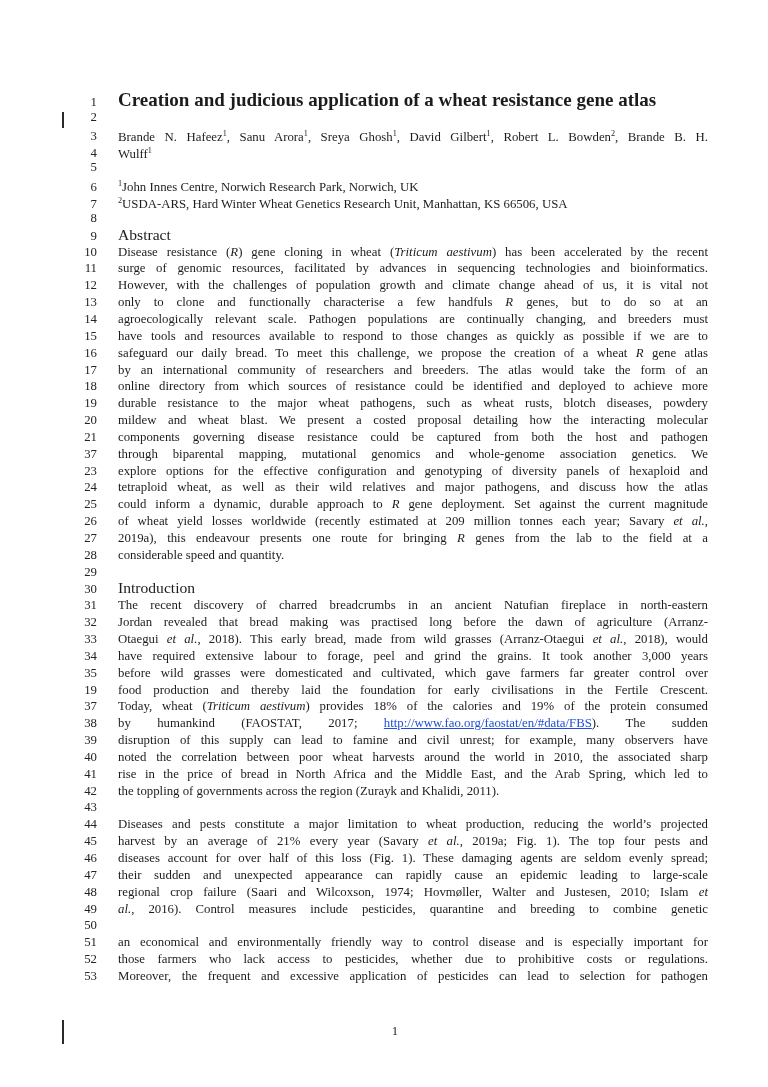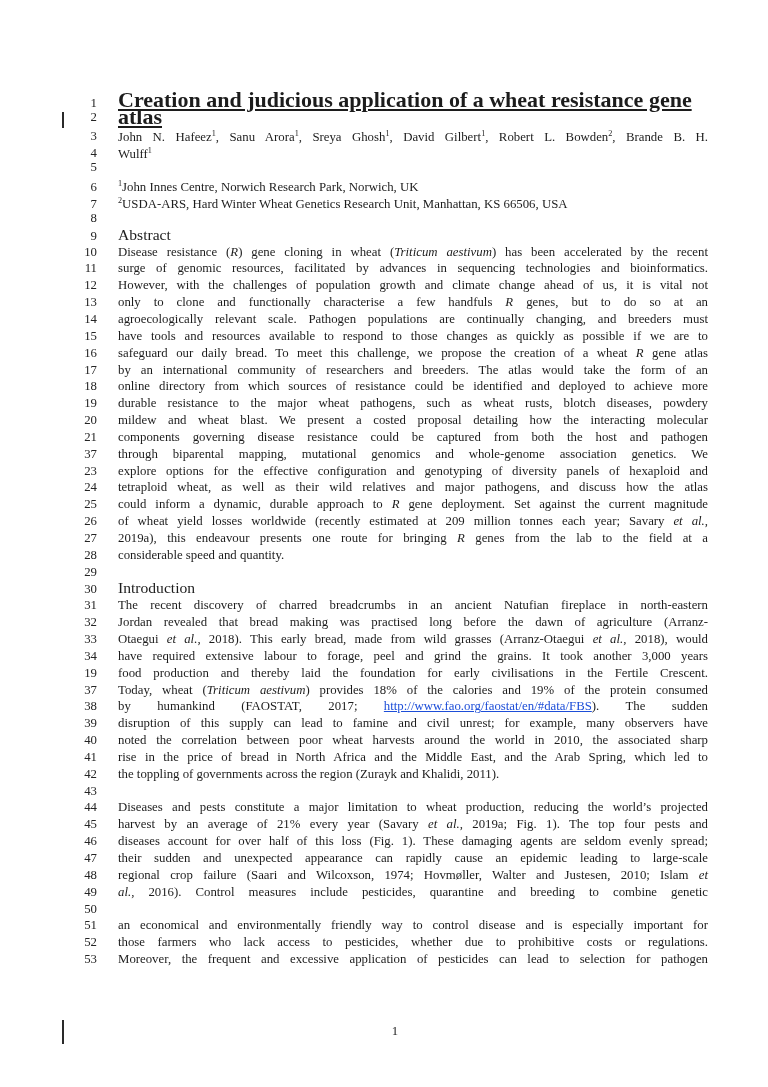--- a/index.html
+++ b/index.html
@@ -42,24 +42,23 @@
     font-size: 12.8px;
     line-height: 16.85px;
     text-align: justify;
     text-align-last: justify;
     white-space: normal;
     flex: 0 0 auto;
   }
   .line.left .lt { text-align: left; text-align-last: left; }
   .line.title .lt {
     font-weight: 700;
-    font-size: 22px;
+    font-size: 19px;
     text-align: left;
     text-align-last: left;
-    text-decoration: underline;
   }
   .line.heading .lt {
     font-weight: 400;
     font-size: 15.6px;
     text-align: left;
     text-align-last: left;
   }
   .it { font-style: italic; }
   .bd { font-weight: 400; }
   .sup { font-size: 8.2px; vertical-align: 4.6px; }
@@ -95,21 +94,21 @@
       <div class="line title left">
         <span class="ln">1</span>
         <span class="lt"><span>Creation and judicious application of a wheat resistance gene atlas</span></span>
       </div>
       <div class="line blank left">
         <span class="ln">2</span>
         <span class="lt"></span>
       </div>
       <div class="line body">
         <span class="ln">3</span>
-        <span class="lt"><span>John N. Hafeez</span><span class="sup">1</span><span>, Sanu Arora</span><span class="sup">1</span><span>, Sreya Ghosh</span><span class="sup">1</span><span>, David Gilbert</span><span class="sup">1</span><span>, Robert L. Bowden</span><span class="sup">2</span><span>, Brande B. H.</span></span>
+        <span class="lt"><span>Brande N. Hafeez</span><span class="sup">1</span><span>, Sanu Arora</span><span class="sup">1</span><span>, Sreya Ghosh</span><span class="sup">1</span><span>, David Gilbert</span><span class="sup">1</span><span>, Robert L. Bowden</span><span class="sup">2</span><span>, Brande B. H.</span></span>
       </div>
       <div class="line body left">
         <span class="ln">4</span>
         <span class="lt"><span>Wulff</span><span class="sup">1</span></span>
       </div>
       <div class="line blank left">
         <span class="ln">5</span>
         <span class="lt"></span>
       </div>
       <div class="line body left">
@@ -220,20 +219,24 @@
         <span class="ln">32</span>
         <span class="lt"><span>Jordan revealed that bread making was practised long before the dawn of agriculture (Arranz-</span></span>
       </div>
       <div class="line body">
         <span class="ln">33</span>
         <span class="lt"><span>Otaegui </span><span class="it">et al.</span><span>, 2018). This early bread, made from wild grasses (Arranz-Otaegui </span><span class="it">et al.</span><span>, 2018), would</span></span>
       </div>
       <div class="line body">
         <span class="ln">34</span>
         <span class="lt"><span>have required extensive labour to forage, peel and grind the grains. It took another 3,000 years</span></span>
+      </div>
+      <div class="line body">
+        <span class="ln">35</span>
+        <span class="lt"><span>before wild grasses were domesticated and cultivated, which gave farmers far greater control over</span></span>
       </div>
       <div class="line body">
         <span class="ln">19</span>
         <span class="lt"><span>food production and thereby laid the foundation for early civilisations in the Fertile Crescent.</span></span>
       </div>
       <div class="line body">
         <span class="ln">37</span>
         <span class="lt"><span>Today, wheat (</span><span class="it">Triticum aestivum</span><span>) provides 18% of the calories and 19% of the protein consumed</span></span>
       </div>
       <div class="line body">

